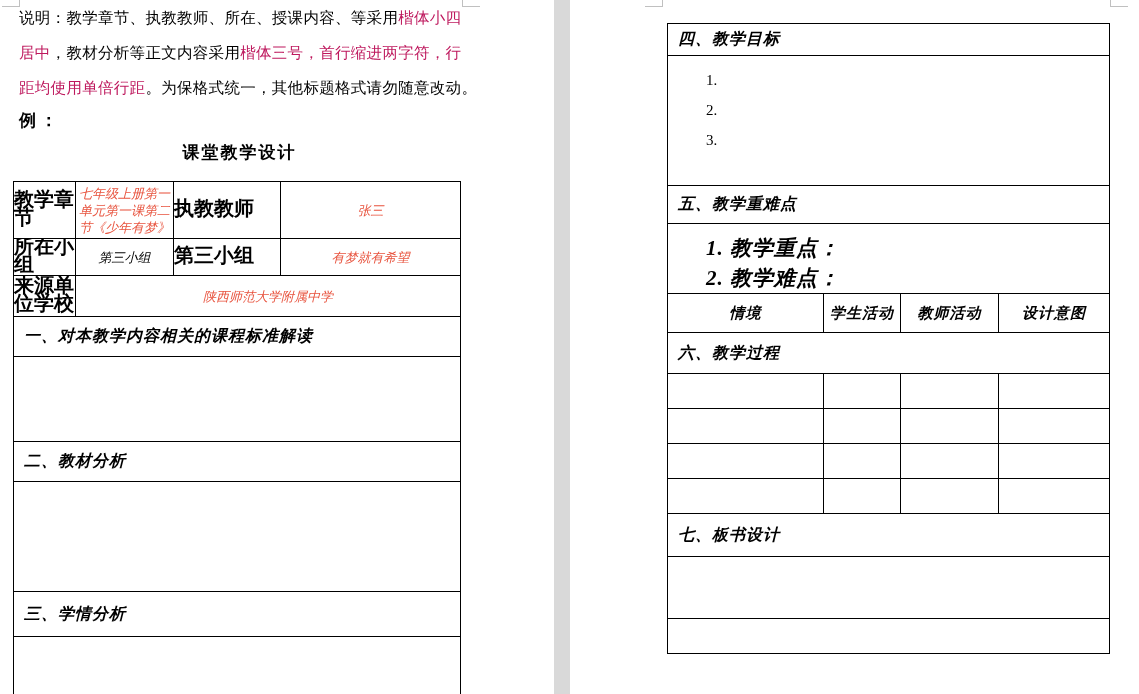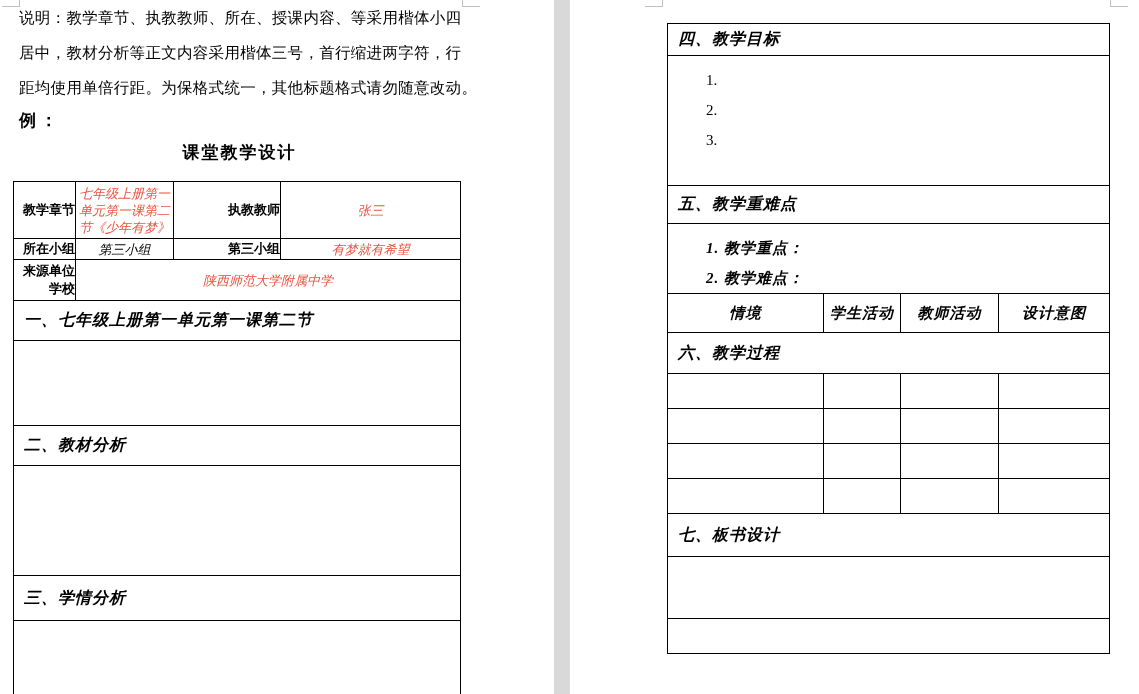--- a/index.html
+++ b/index.html
@@ -10,39 +10,39 @@
   #page1 { left:0; width:554px; }
   #page2 { left:570px; width:569px; }
 
   
   .mark { position:absolute; top:0; width:18px; height:7px; }
   .mark.bl { border-bottom:1px solid #c0c0c0; border-left:1px solid #c0c0c0; }
   .mark.br { border-bottom:1px solid #c0c0c0; border-right:1px solid #c0c0c0; }
 
   
   .instr { position:absolute; left:19px; top:0; width:445px; font-size:15.5px; line-height:35px; letter-spacing:0.3px; white-space:nowrap; }
-  .red { color:#000000; }
+  .red { color:#be185d; }
   .example { position:absolute; left:19px; top:108px; font-size:17px; font-weight:bold; line-height:26px; }
   .doc-title { position:absolute; left:19px; top:141px; width:441px; text-align:center; font-size:17px; font-weight:bold; letter-spacing:2px; }
 
   table { border-collapse:collapse; table-layout:fixed; position:absolute; }
   td { border:1.5px solid #000; padding:0; overflow:hidden; }
 
   #t1 { left:13px; top:181px; width:447px; }
   #t2 { left:97px; top:23px; width:442px; }
 
-  .lbl { font-weight:bold; font-size:13px; text-align:right; vertical-align:middle; font-family:Liberation Serif, serif; line-height:18px; }
+  .lbl { font-weight:bold; font-size:20px; text-align:left; vertical-align:middle; font-family:Liberation Mono, monospace; line-height:18px; }
   .kai { font-style:italic; font-size:13px; text-align:center; vertical-align:middle; line-height:17px; }
   .kred { color:#e8543f;margin-top:8px; }
   .sec { font-weight:bold; font-style:italic; font-size:16px; vertical-align:middle; padding-left:10px; letter-spacing:1px; }
   .fill { vertical-align:top; }
   .subh { font-weight:bold; font-style:italic; font-size:15px; text-align:center; vertical-align:middle; letter-spacing:1px; }
   .goalline { font-size:15px; line-height:30px; padding-left:38px; }
   .goals-pad { padding-top:9px; }
-  .pointline { font-size:15px; font-weight:bold; font-style:italic; line-height:30px; padding-left:38px; letter-spacing:1px; }
+  .pointline { font-size:21px; font-weight:bold; font-style:italic; line-height:30px; padding-left:38px; letter-spacing:1px; }
 </style>
 </head>
 <body>
 
 <div class="page" id="page1">
 
   <p class="instr"><span>说明：教学章节、执教教师、所在、授课内容、等采用</span><span class="red">楷体小四</span><br><span class="red">居中</span><span>，教材分析等正文内容采用</span><span class="red">楷体三号，首行缩进两字符，行</span><br><span class="red">距均使用单倍行距</span><span>。为保格式统一，其他标题格式请勿随意改动。</span></p>
 
   <div class="example">例 ：</div>
 
@@ -66,21 +66,21 @@
       <td class="lbl">所在小组</td>
       <td class="kai">第三小组</td>
       <td class="lbl">第三小组</td>
       <td class="kai kred">有梦就有希望</td>
     </tr>
     <tr style="height:41px">
       <td class="lbl">来源单位学校</td>
       <td class="kai kred" colspan="3">陕西师范大学附属中学</td>
     </tr>
     <tr style="height:40px">
-      <td class="sec" colspan="4">一、七年级上册第一单元第一课第二节</td>
+      <td class="sec" colspan="4">一、对本教学内容相关的课程标准解读</td>
     </tr>
     <tr style="height:85px">
       <td class="fill" colspan="4"></td>
     </tr>
     <tr style="height:40px">
       <td class="sec" colspan="4">二、教材分析</td>
     </tr>
     <tr style="height:110px">
       <td class="fill" colspan="4"></td>
     </tr>

